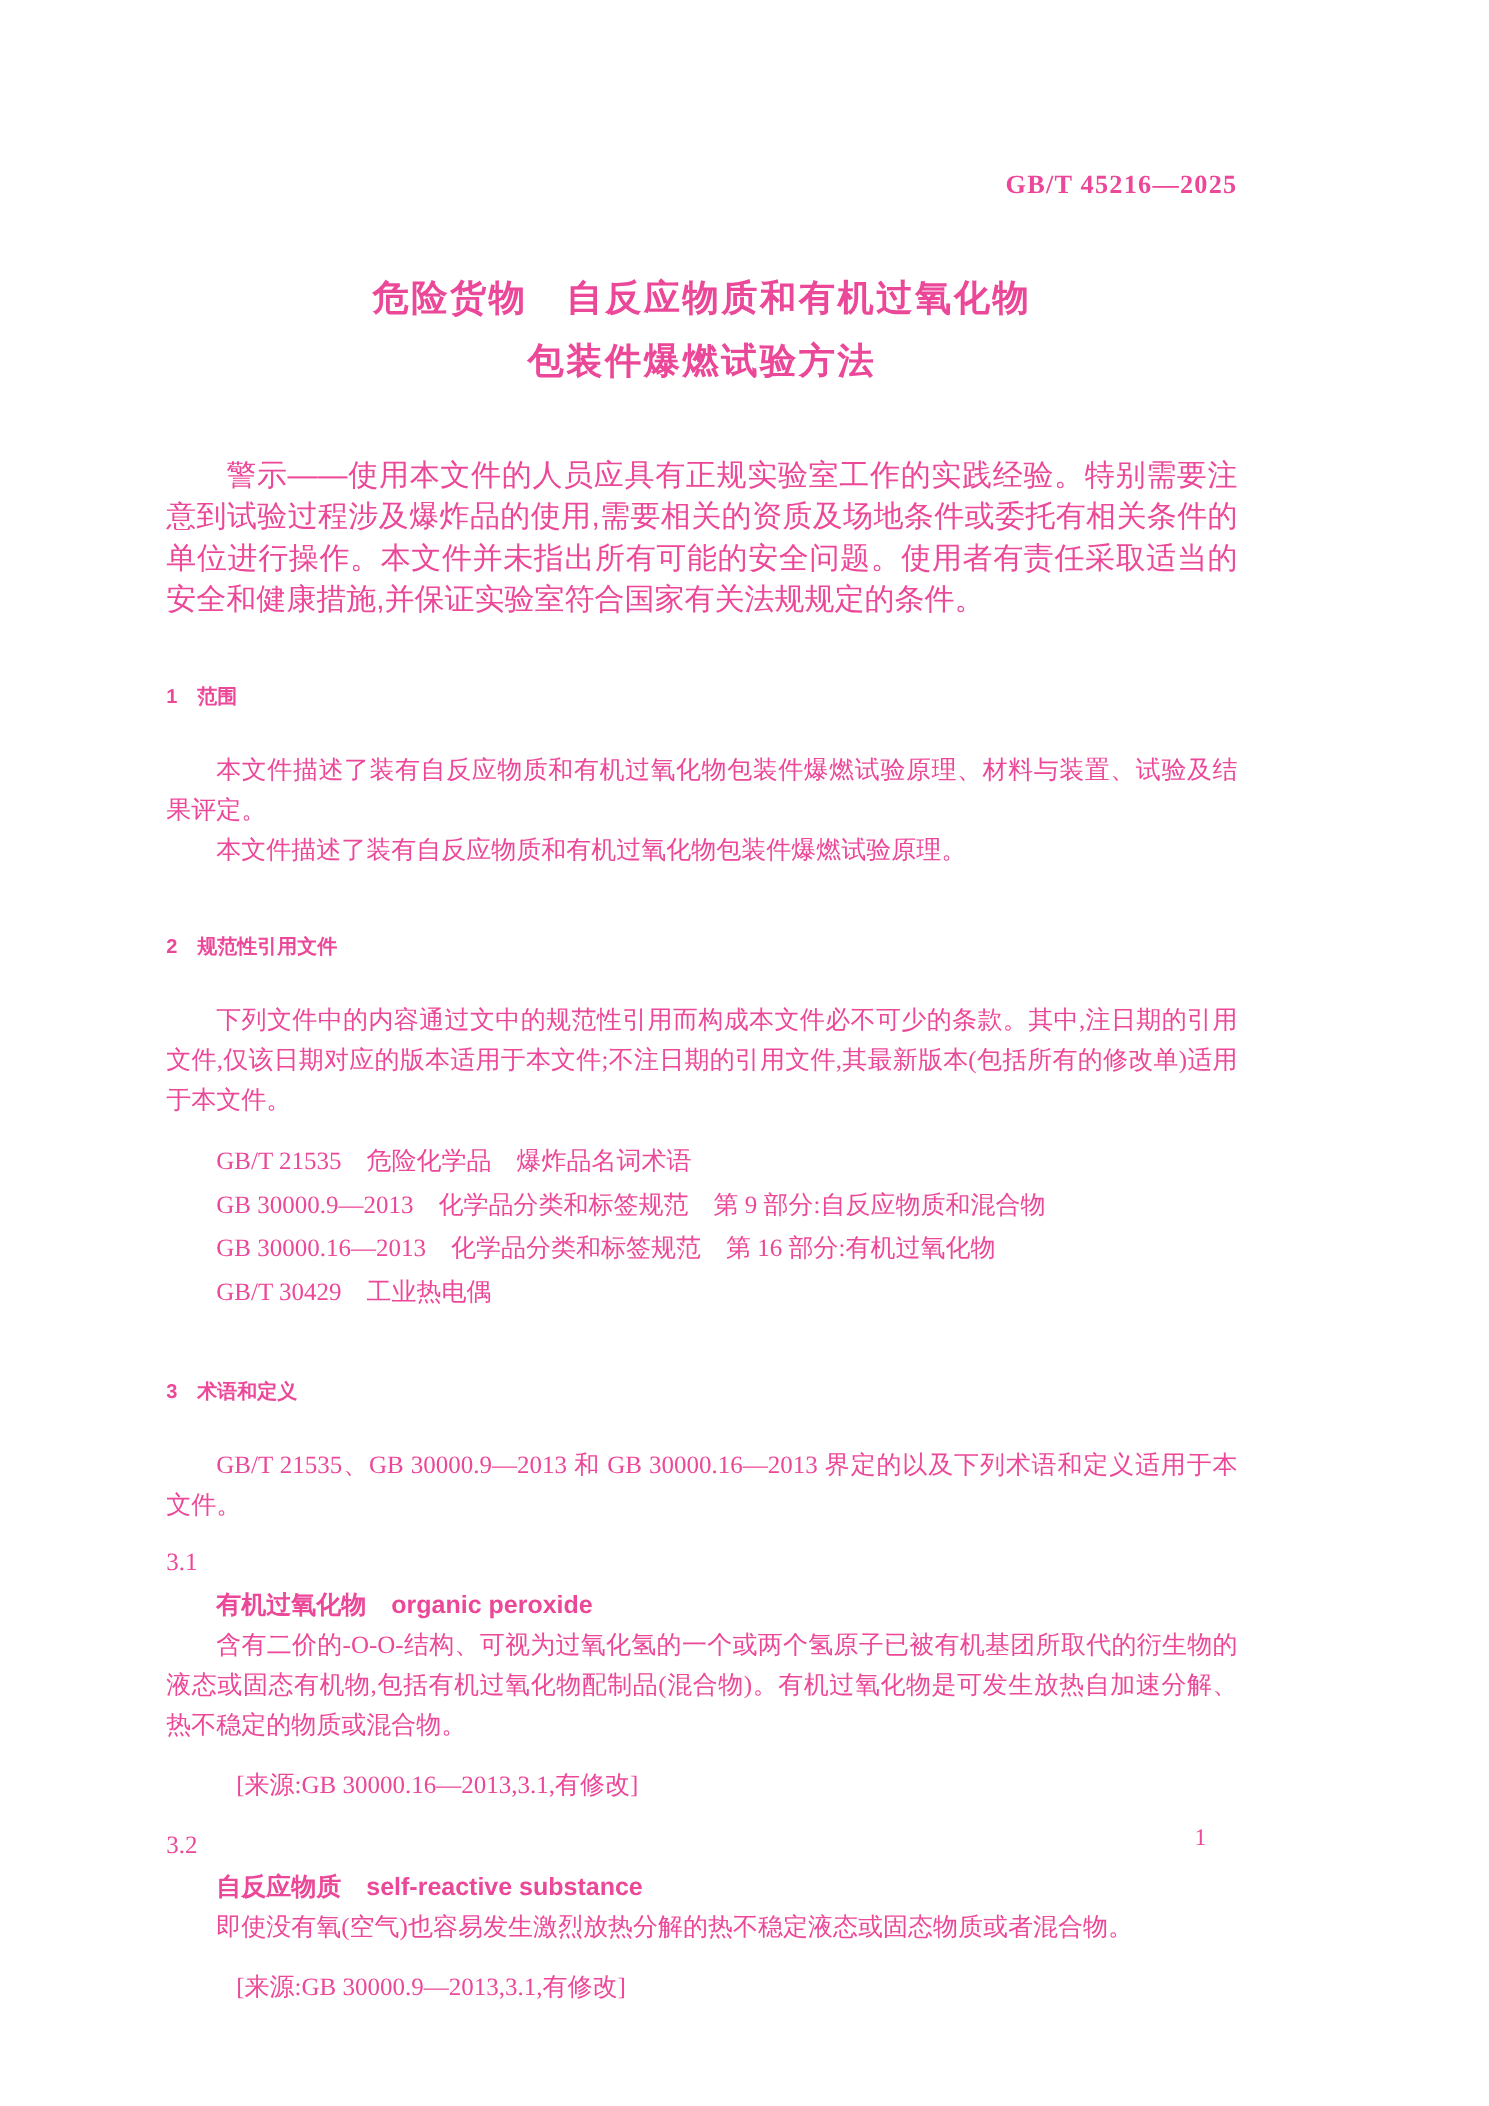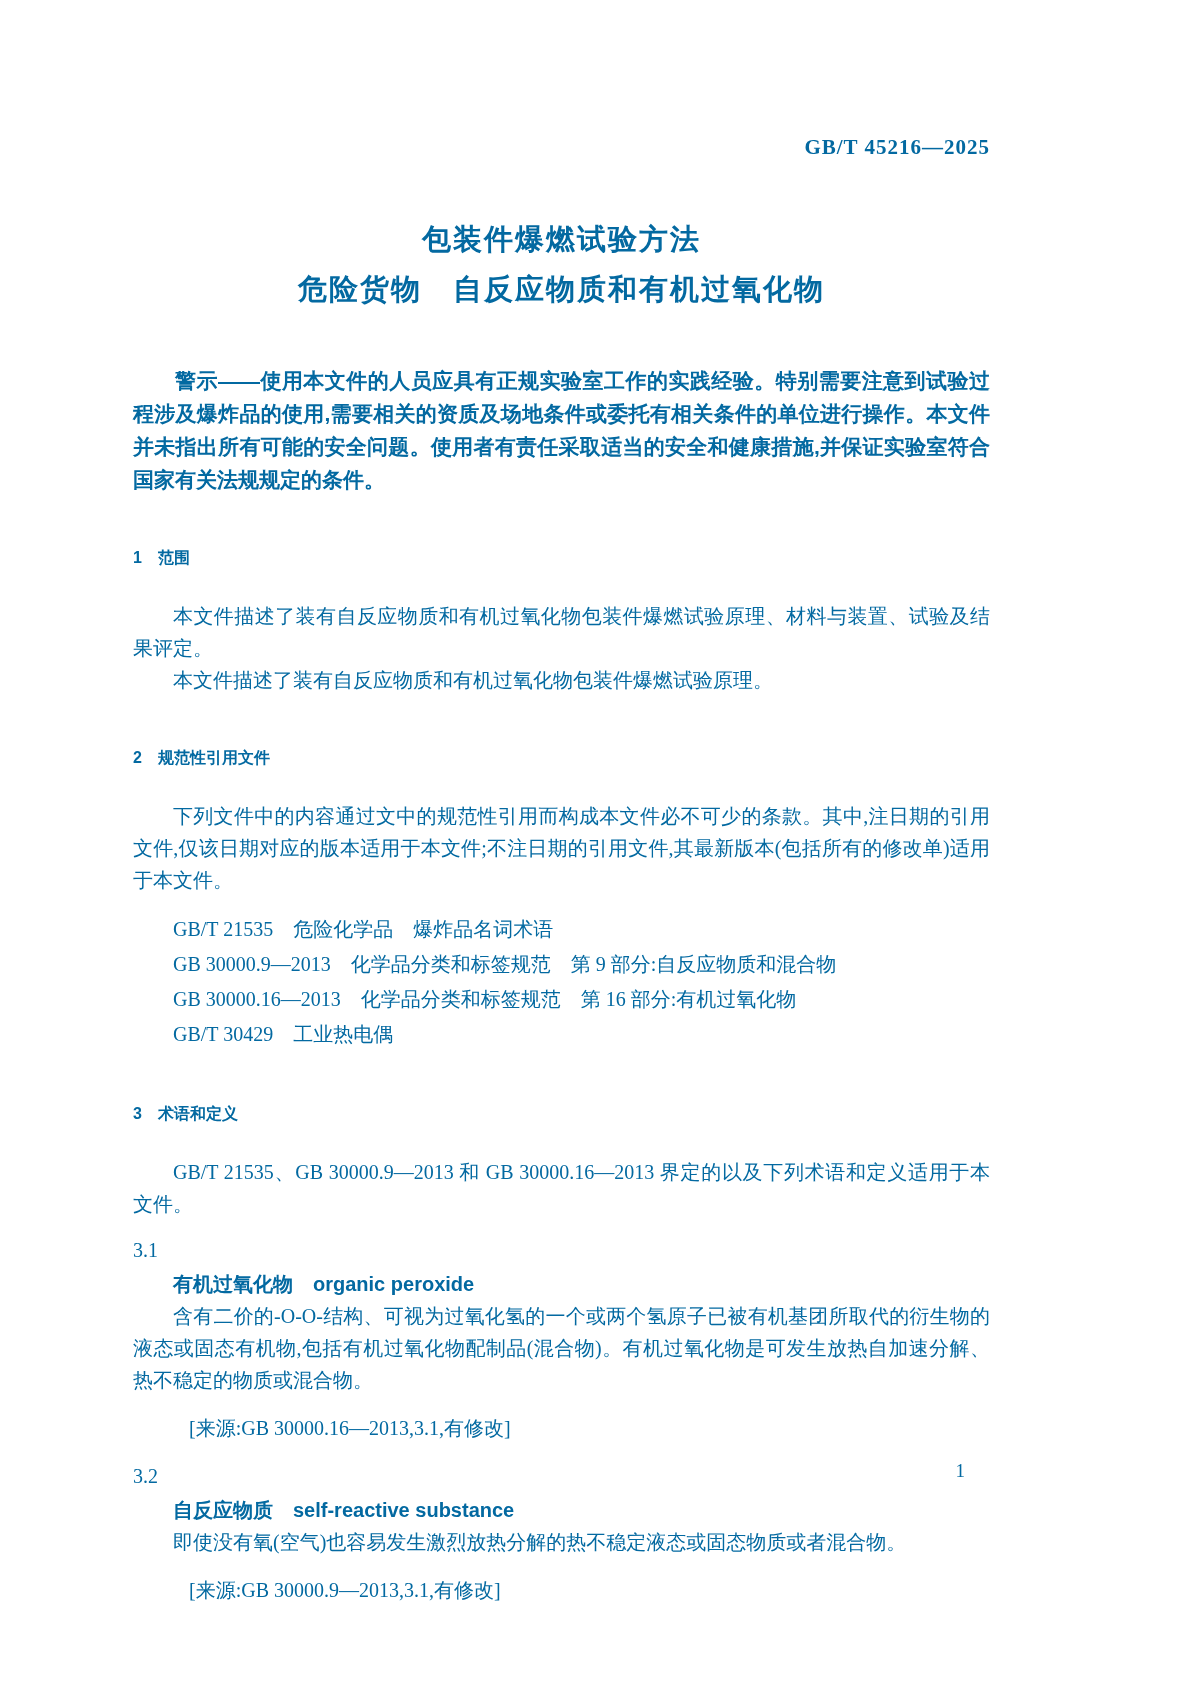--- a/index.html
+++ b/index.html
@@ -6,21 +6,21 @@
     margin: 0;
     padding: 0;
     background: #ffffff;
   }
   .page {
     position: relative;
     width: 1191px;
     height: 1685px;
     box-sizing: border-box;
     background: #ffffff;
-    color: #0369a1;
+    color: #ec4899;
     font-family: "Liberation Serif", "DejaVu Serif", serif;
     padding: 136px 201px 0 133px;
     overflow: hidden;
   }
   .doc-number {
     text-align: right;
     font-family: "Liberation Serif", serif;
     font-size: 21px;
     font-weight: bold;
     letter-spacing: 1px;
@@ -31,22 +31,22 @@
     text-align: center;
     font-family: "Liberation Sans", sans-serif;
     font-size: 29px;
     font-weight: bold;
     line-height: 50px;
     letter-spacing: 2px;
   }
   .warning {
     margin: 50px 0 0 0;
     font-family: "Liberation Sans", sans-serif;
-    font-size: 21px;
-    font-weight: bold;
+    font-size: 24px;
+    font-weight: normal;
     line-height: 33px;
     text-align: justify;
     text-indent: 2em;
   }
   .section-heading {
     margin: 50px 0 30px 0;
     font-family: "Liberation Sans", sans-serif;
     font-size: 16px;
     font-weight: bold;
     line-height: 24px;
@@ -100,22 +100,22 @@
   }
 </style>
 </head>
 <body>
 
 <div class="page">
 
   <div class="doc-number">GB/T 45216—2025</div>
 
   <div class="title">
+    <div>危险货物　自反应物质和有机过氧化物</div>
     <div>包装件爆燃试验方法</div>
-    <div>危险货物　自反应物质和有机过氧化物</div>
   </div>
 
   <p class="warning">警示——使用本文件的人员应具有正规实验室工作的实践经验。特别需要注意到试验过程涉及爆炸品的使用,需要相关的资质及场地条件或委托有相关条件的单位进行操作。本文件并未指出所有可能的安全问题。使用者有责任采取适当的安全和健康措施,并保证实验室符合国家有关法规规定的条件。</p>
 
   <h2 class="section-heading">1　范围</h2>
   <p class="para indent">本文件描述了装有自反应物质和有机过氧化物包装件爆燃试验原理、材料与装置、试验及结果评定。</p>
   <p class="para indent">本文件描述了装有自反应物质和有机过氧化物包装件爆燃试验原理。</p>
 
   <h2 class="section-heading">2　规范性引用文件</h2>
   <p class="para indent">下列文件中的内容通过文中的规范性引用而构成本文件必不可少的条款。其中,注日期的引用文件,仅该日期对应的版本适用于本文件;不注日期的引用文件,其最新版本(包括所有的修改单)适用于本文件。</p>

